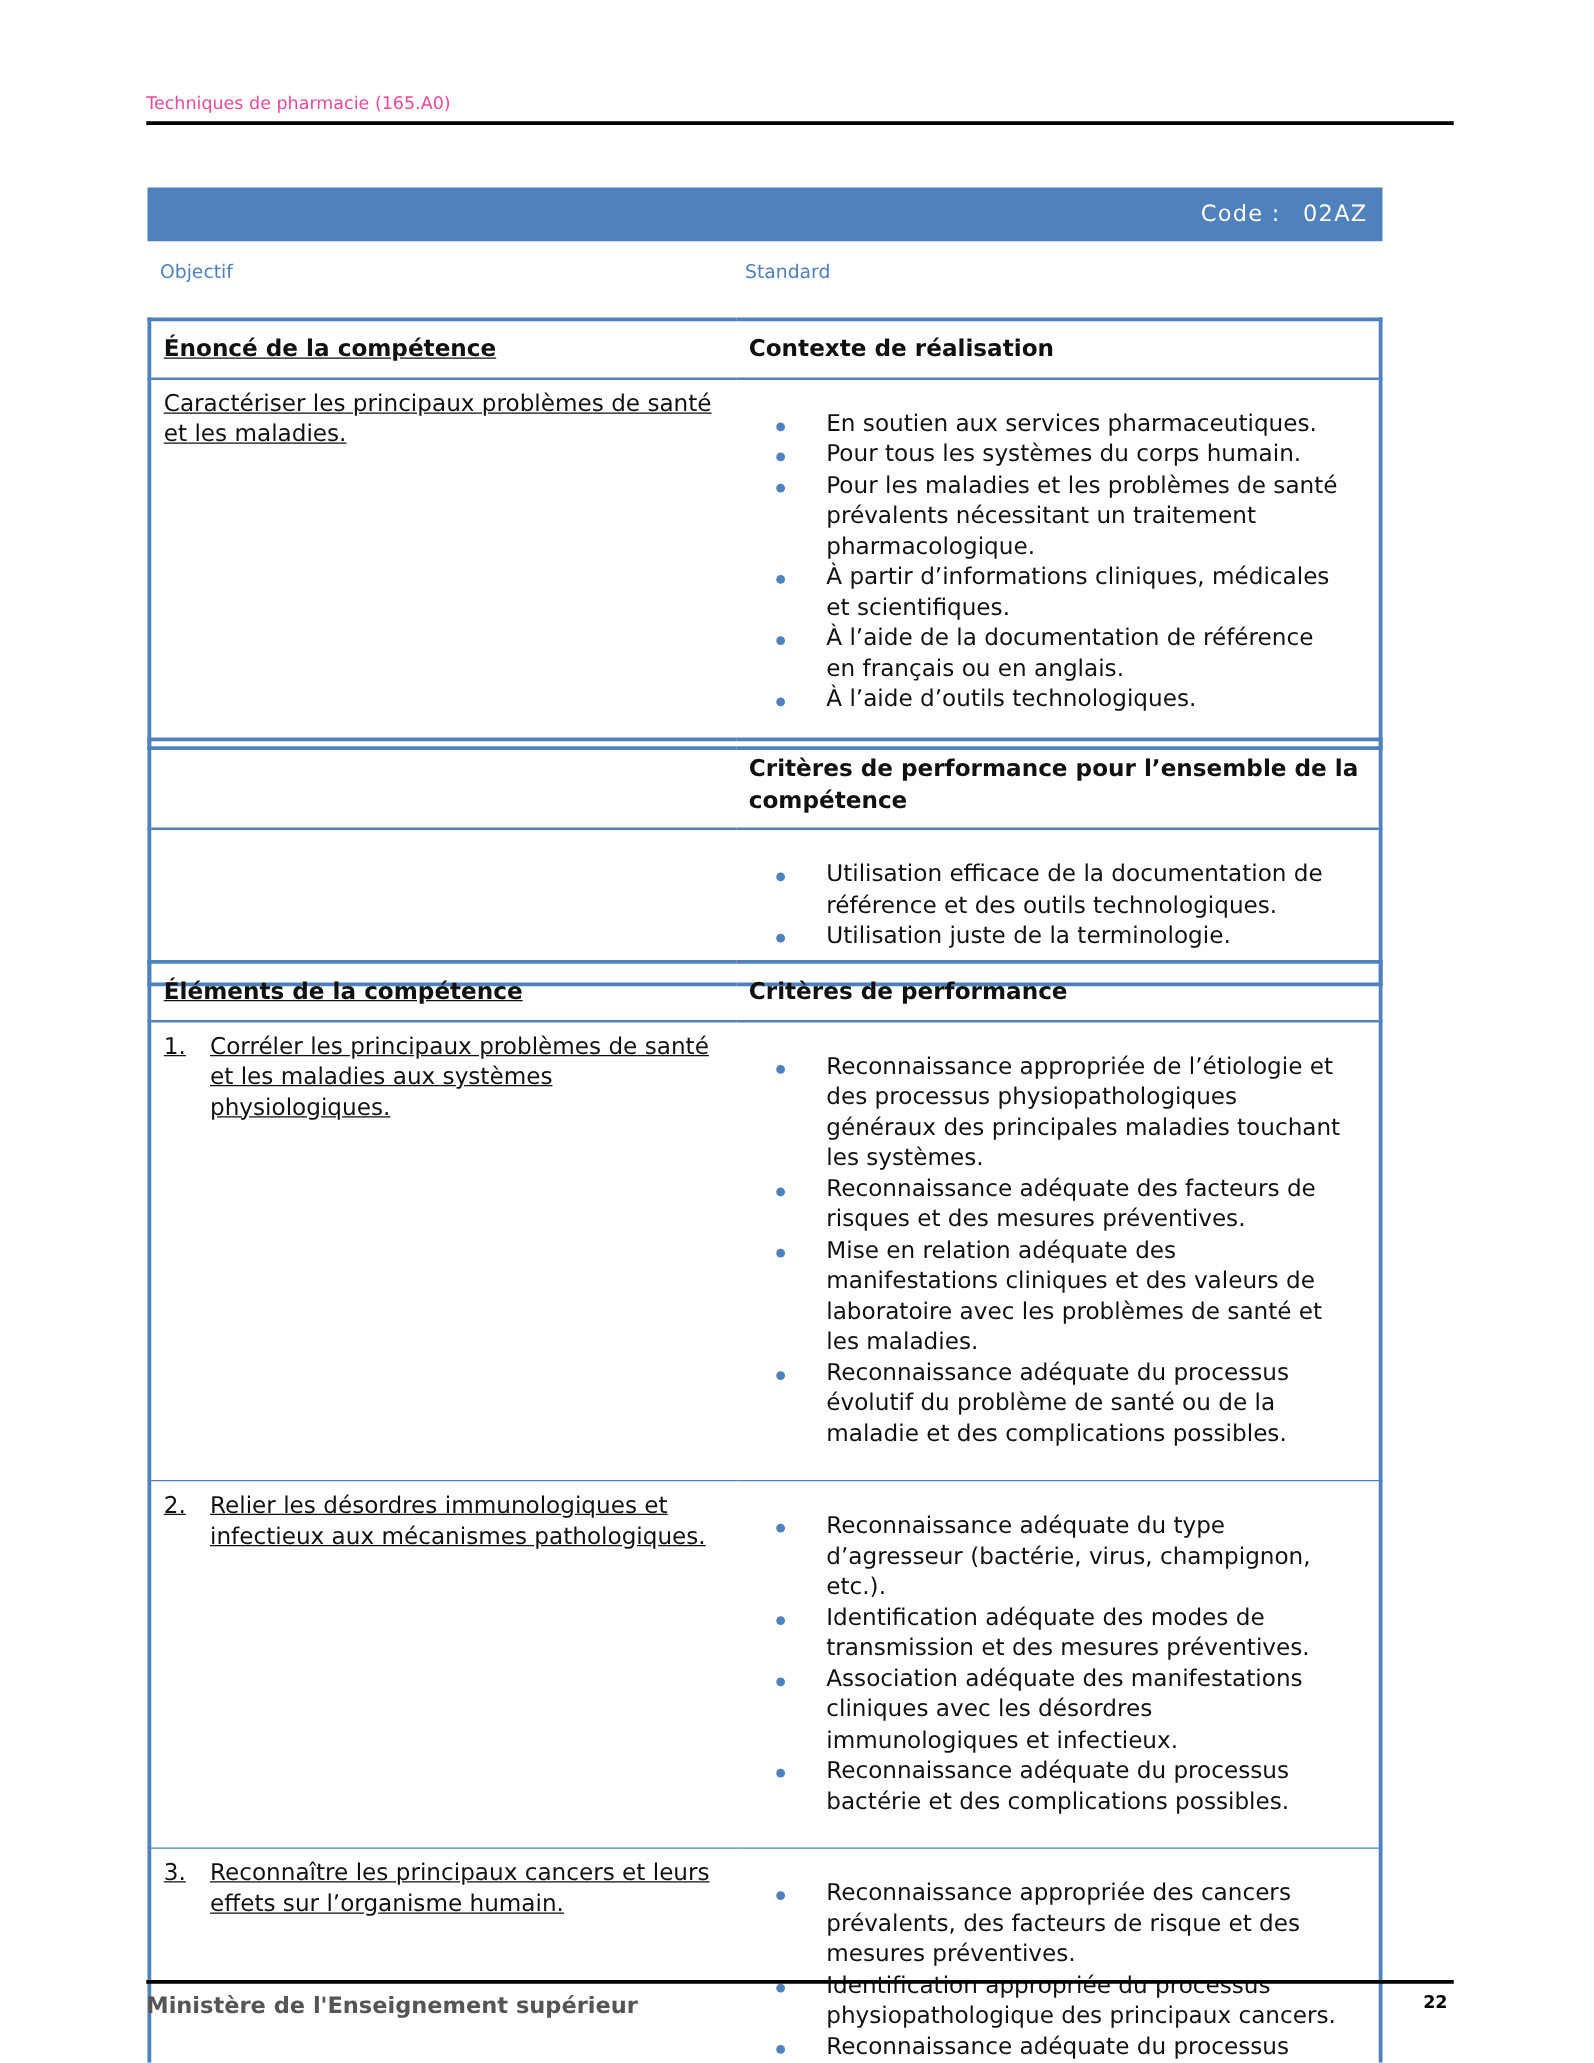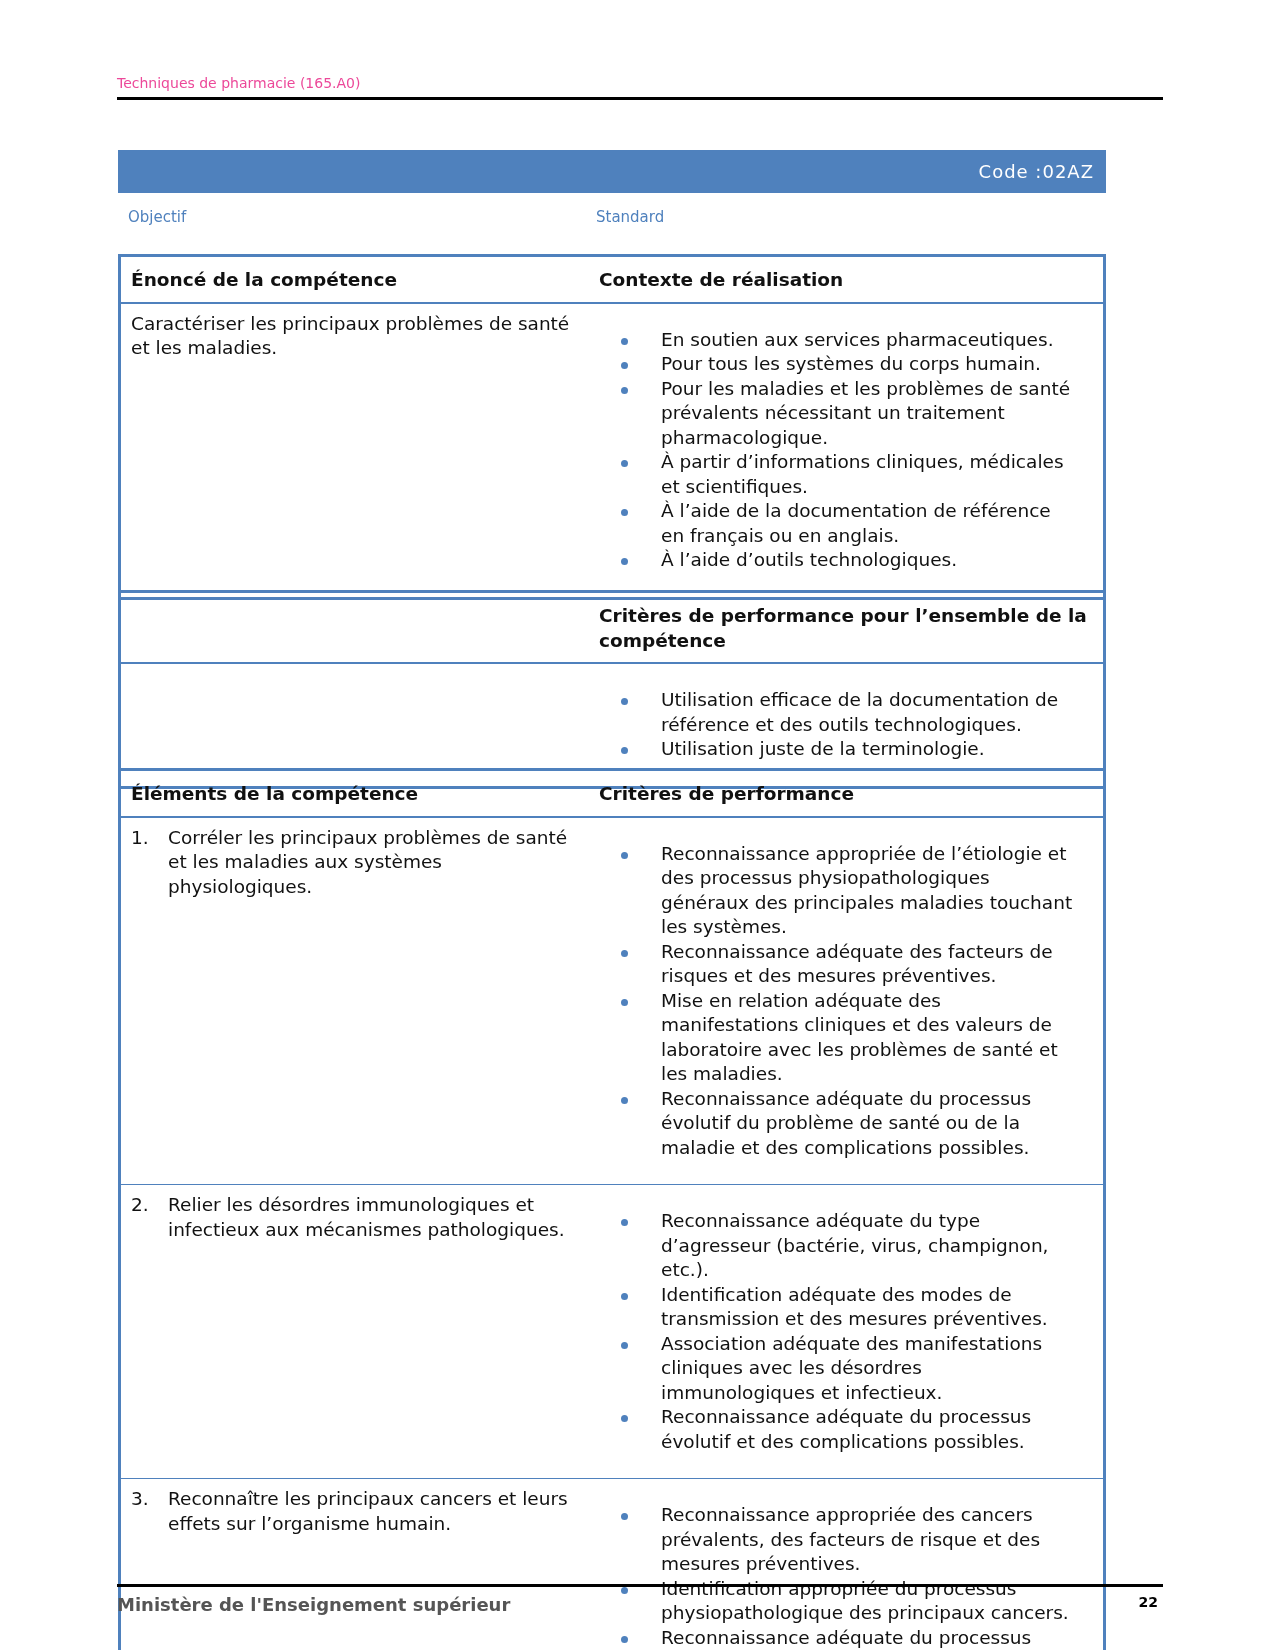--- a/index.html
+++ b/index.html
@@ -1,28 +1,28 @@
 <!DOCTYPE html>
 <html><head>
 <meta charset="utf-8">
 <style>
   html, body { margin:0; padding:0; background:#fff; }
   body { width:1275px; height:1650px; position:relative; font-family:"DejaVu Sans", sans-serif; color:#111; overflow:hidden; }
   .header-text { position:absolute; left:117px; top:75px; font-size:14px; color:#ec4899; }
   .header-rule { position:absolute; left:117px; top:97px; width:1046px; height:3px; background:#000; }
   .code-bar { position:absolute; left:118px; top:150px; width:988px; height:43px; background:#4f81bd; color:#fff; font-size:18px; box-sizing:border-box; padding-right:12px; display:flex; justify-content:flex-end; align-items:center; letter-spacing:1px; }
-  .code-bar .lbl { }
+  .code-bar .lbl { margin-right:18px; }
   .sec-title { position:absolute; top:208px; font-size:15px; font-weight:normal; color:#4f81bd; }
   .obj { left:128px; }
   .std { left:596px; }
   table.box { position:absolute; left:118px; width:988px; border:3px solid #4f81bd; border-collapse:collapse; font-size:18.5px; }
   table.box td { vertical-align:top; padding:8px 10px; line-height:24.5px; }
   table.box tr.head td { font-weight:bold; border-bottom:2px solid #4f81bd; padding-top:11px; padding-bottom:9px; }
   table.box tr.sep td { border-top:1.5px solid #4f81bd; }
-  td.left { width:448px; }
+  td.left { width:448px;text-decoration:underline; }
   ul.bl { list-style:none; margin:16px; padding:0; }
   ul.bl li { position:relative; padding-left:46px; }
   ul.bl li::before { content:""; position:absolute; left:6px; top:10px; width:7px; height:7px; border-radius:50%; background:#4f81bd; }
   .num-item { display:flex; }
   .num-item .n { width:37px; flex:none; }
   .footer-rule { position:absolute; left:117px; top:1584px; width:1046px; height:3px; background:#000; }
   .footer-left { position:absolute; left:117px; top:1594px; font-size:18px; font-weight:bold; color:#555; }
   .footer-right { position:absolute; right:117px; top:1594px; font-size:14px; font-weight:bold; color:#000000; }
 </style>
 </head>
@@ -106,21 +106,21 @@
           <div class="num-item">
             <span class="n">2.</span>
             <span>Relier les désordres immunologiques et infectieux aux mécanismes pathologiques.</span>
           </div>
         </td>
     <td>
           <ul class="bl">
       <li>Reconnaissance adéquate du type d’agresseur (bactérie, virus, champignon, etc.).</li>
       <li>Identification adéquate des modes de transmission et des mesures préventives.</li>
       <li>Association adéquate des manifestations cliniques avec les désordres immunologiques et infectieux.</li>
-      <li>Reconnaissance adéquate du processus évolutif et des complications possibles.</li>
+      <li>Reconnaissance adéquate du processus bactérie et des complications possibles.</li>
     </ul>
         </td>
   </tr>
   <tr class="sep">
     <td class="left">
           <div class="num-item">
             <span class="n">3.</span>
             <span>Reconnaître les principaux cancers et leurs effets sur l’organisme humain.</span>
           </div>
         </td>

